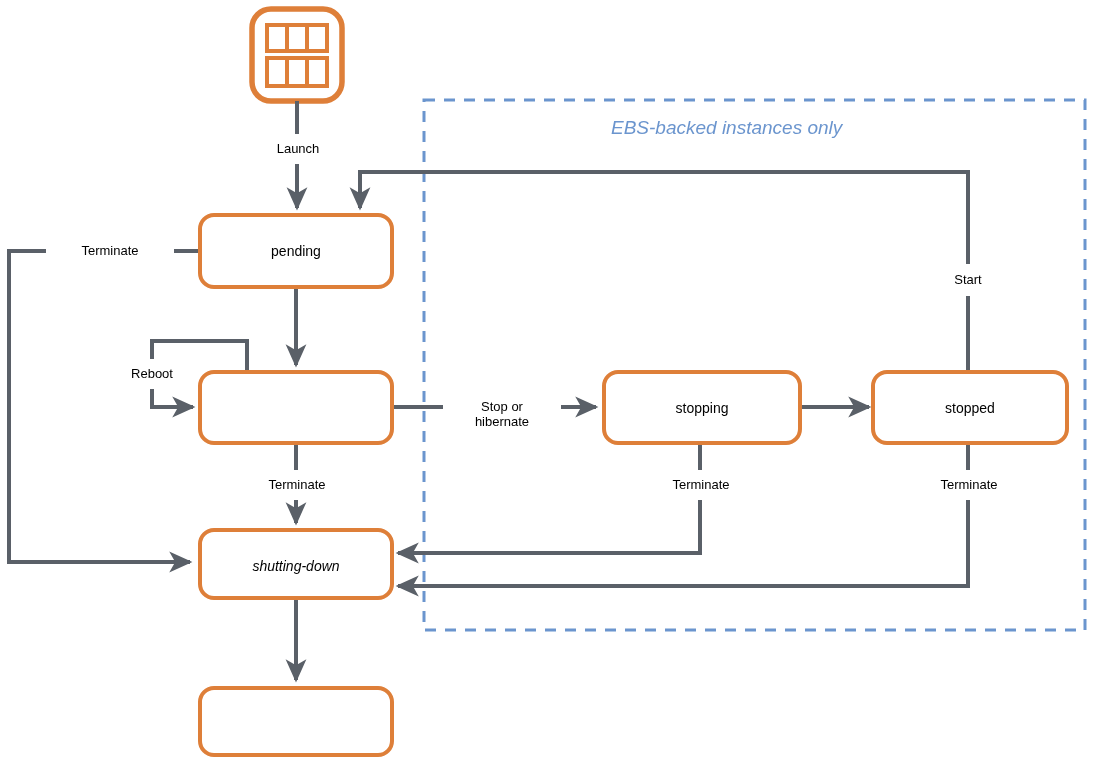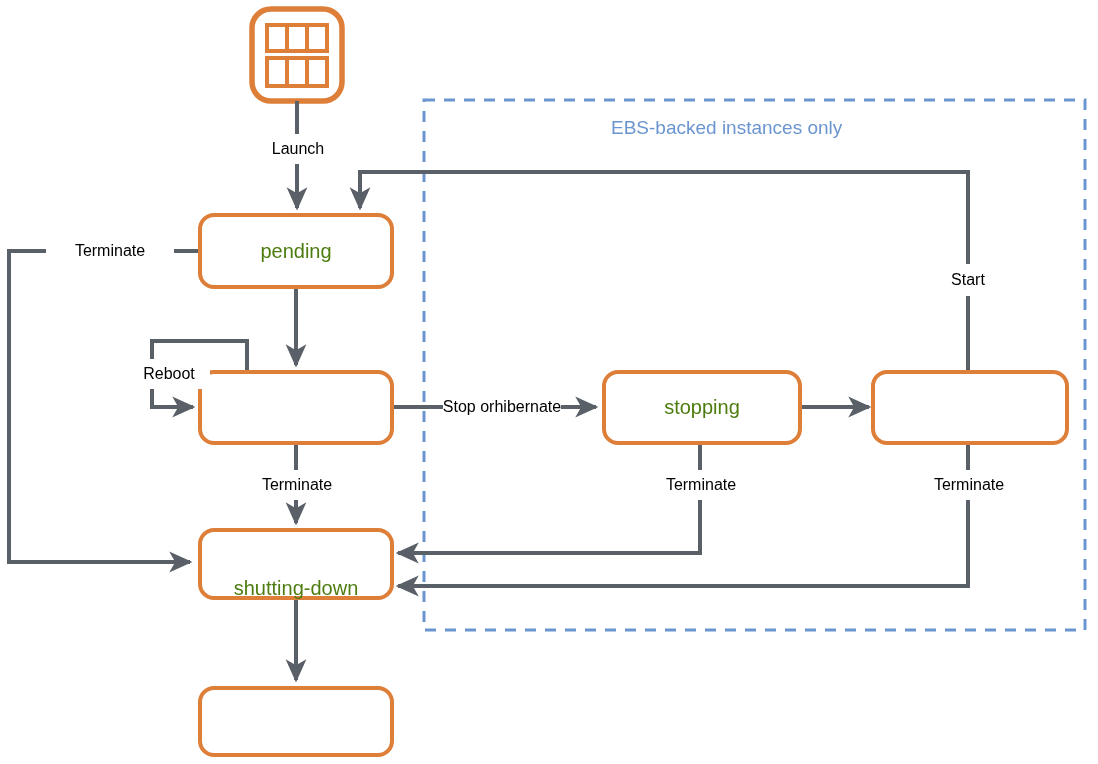--- a/index.html
+++ b/index.html
@@ -23,40 +23,41 @@
     left: 0;
     top: 0;
     width: 1098px;
     height: 764px;
   }
   .node-label {
     position: absolute;
     display: flex;
     align-items: center;
     justify-content: center;
-    font-size: 20px;
-    color: #4d7c0f;
+    font-size: 14px;
+    color: #000000;
     white-space: nowrap;
     pointer-events: none;
   }
   .edge-label {
     position: absolute;
     display: flex;
     align-items: center;
     justify-content: center;
-    font-size: 16px;
+    font-size: 13px;
     color: #000000;
     background: #ffffff;
     white-space: nowrap;
     line-height: 1.12;
     text-align: center;
   }
   .edge-label.two-line {
-    flex-direction: row;
+    flex-direction: column;
     line-height: 1.15;
+    margin-top: 8px;
   }
   .group-label {
     position: absolute;
     font-size: 19px;
     color: #6B95CE;
     white-space: nowrap;
     background: transparent;
   }
 </style>
 </head>
@@ -113,36 +114,37 @@
       <rect x="200" y="372" width="192" height="71" rx="14" ry="14"></rect>
       <rect x="604" y="372" width="196" height="71" rx="14" ry="14"></rect>
       <rect x="873" y="372" width="194" height="71" rx="14" ry="14"></rect>
       <rect x="200" y="530" width="192" height="68" rx="14" ry="14"></rect>
       <rect x="200" y="688" width="192" height="67" rx="14" ry="14"></rect>
     </g>
   </svg>
 
   <div class="node-label" style="left:200px; top:215px; width:192px; height:72px;">pending</div>
   <div class="node-label" style="left:604px; top:372px; width:196px; height:71px;">stopping</div>
-  <div class="node-label" style="left:200px; top:554px; width:192px; height:68px;">shutting-down</div>
+  <div class="node-label" style="left:873px; top:372px; width:194px; height:71px;">stopped</div>
+  <div class="node-label" style="left:200px; top:532px; width:192px; height:68px;font-style:italic;">shutting-down</div>
 
   <div class="edge-label" style="left:253px; top:134px; width:90px; height:30px;">Launch</div>
 
   <div class="edge-label" style="left:46px; top:236px; width:128px; height:30px;">Terminate</div>
 
-  <div class="edge-label" style="left:128px; top:359px; width:82px; height:30px;text-align:right;">Reboot</div>
+  <div class="edge-label" style="left:111px; top:359px; width:82px; height:30px;text-align:right;">Reboot</div>
 
   <div class="edge-label two-line" style="left:443px; top:378px; width:118px; height:58px;">
     <span>Stop or</span>
     <span>hibernate</span>
   </div>
 
   <div class="edge-label" style="left:233px; top:470px; width:128px; height:30px;">Terminate</div>
 
   <div class="edge-label" style="left:637px; top:470px; width:128px; height:30px;">Terminate</div>
 
   <div class="edge-label" style="left:905px; top:470px; width:128px; height:30px;">Terminate</div>
 
   <div class="edge-label" style="left:931px; top:264px; width:74px; height:32px;">Start</div>
 
-  <div class="group-label" style="left:611px; top:117px;">EBS-backed instances only</div>
+  <div class="group-label" style="left:611px; top:117px;font-style:italic;">EBS-backed instances only</div>
 
 </div>
 
 </body></html>

